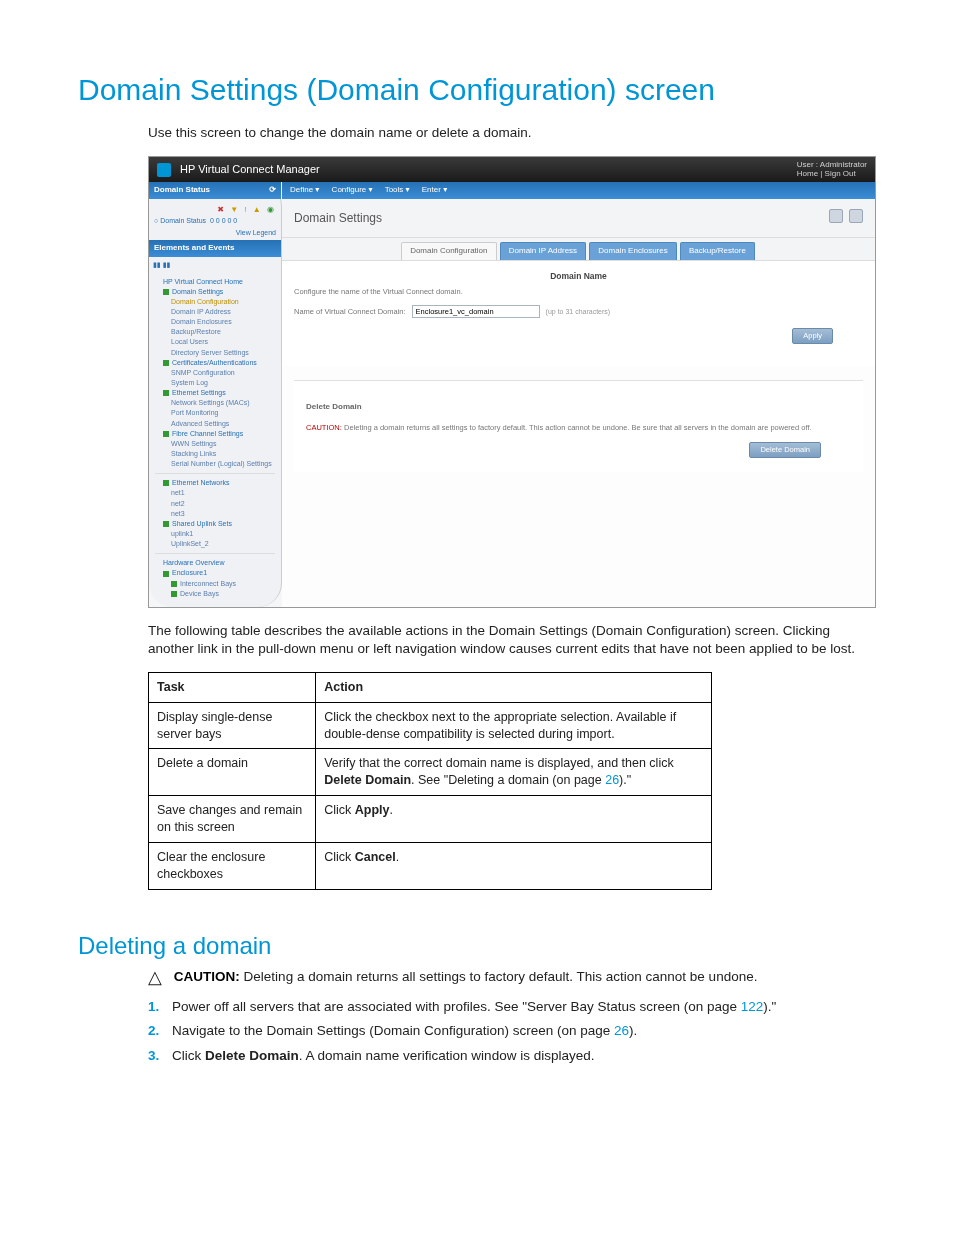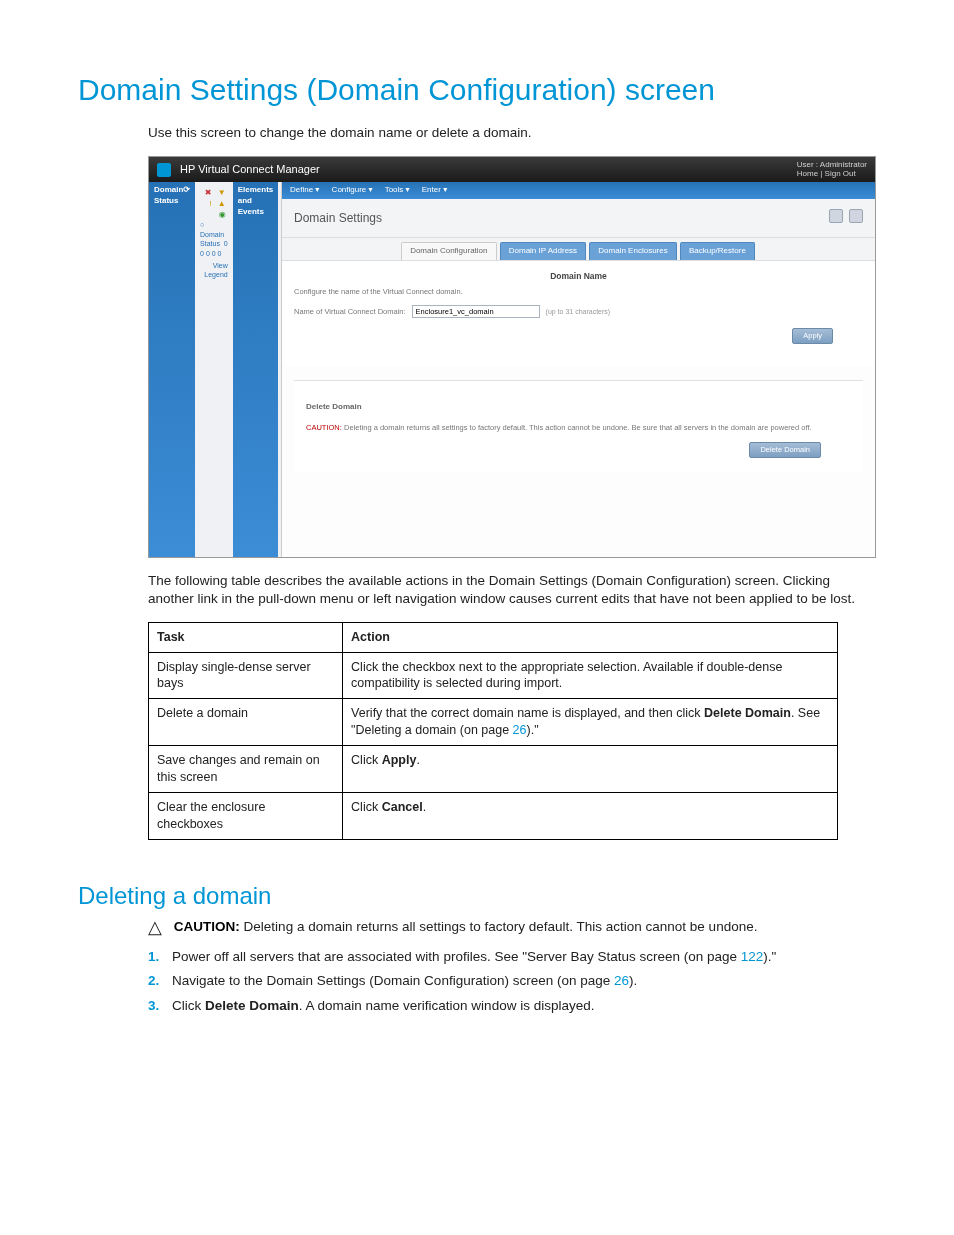--- a/index.html
+++ b/index.html
@@ -46,21 +46,21 @@
     background: #0096d6; display:inline-block; margin-right:6px;
     vertical-align: middle;
   }
   .ss-titlebar .right-links { font-size: 8px; line-height: 1.2; text-align:left;}
   .ss-titlebar .right-links span { color:#d0d0d0;padding-left:12px;}
   .ss-body { display:flex; background:#f5f6f8; }
   .ss-side {
     width: 132px;
     background:#f0f1f4;
     border-right:1px solid #ccc;
-    display:flex; 
+    display:flex; flex-direction:column;border-radius:24px;
   }
   .ss-status-head {
     background: linear-gradient(#2671b5,#3b8dd6);
     color:#fff; font-size:8px; font-weight:bold;
     padding:3px 5px;
     display:flex; justify-content:space-between;
   }
   .ss-status-body { padding:6px 5px 3px 5px; font-size:7px; color:#2671b5;}
   .ss-status-body .icons { text-align:right; font-size:8px; letter-spacing:2px;}
   .ss-status-body .icons span:nth-child(1){color:#c33;}
@@ -118,21 +118,21 @@
     display:inline-block; font-size:7.5px; padding:2px 10px;
     background:linear-gradient(#a5bdd6,#7d9fc2); color:#fff;
     border:1px solid #6b8aa8; border-radius:2px;
   }
   .ss-right { text-align:right; margin:6px 30px 4px 0;}
   .ss-panel2 { margin:14px 12px 28px 12px; padding:10px 12px; font-size:8px; color:#666; background:#fff; border-top:1px solid #e0e0e0;}
   .ss-panel2 .caution { color:#b00; font-size:7.5px;}
   .ss-panel2 .cautiontxt { color:#777; font-size:7.5px; display:inline;}
   .content-table {
     border-collapse: collapse;
-    width: 690px;
+    width: 564px;
     margin: 10px 0 0 70px;
     font-size: 12.5px;
   }
   .content-table th, .content-table td {
     border:1px solid #000;
     padding:6px 8px;
     text-align:left;
     vertical-align:top;
   }
   .content-table th {

